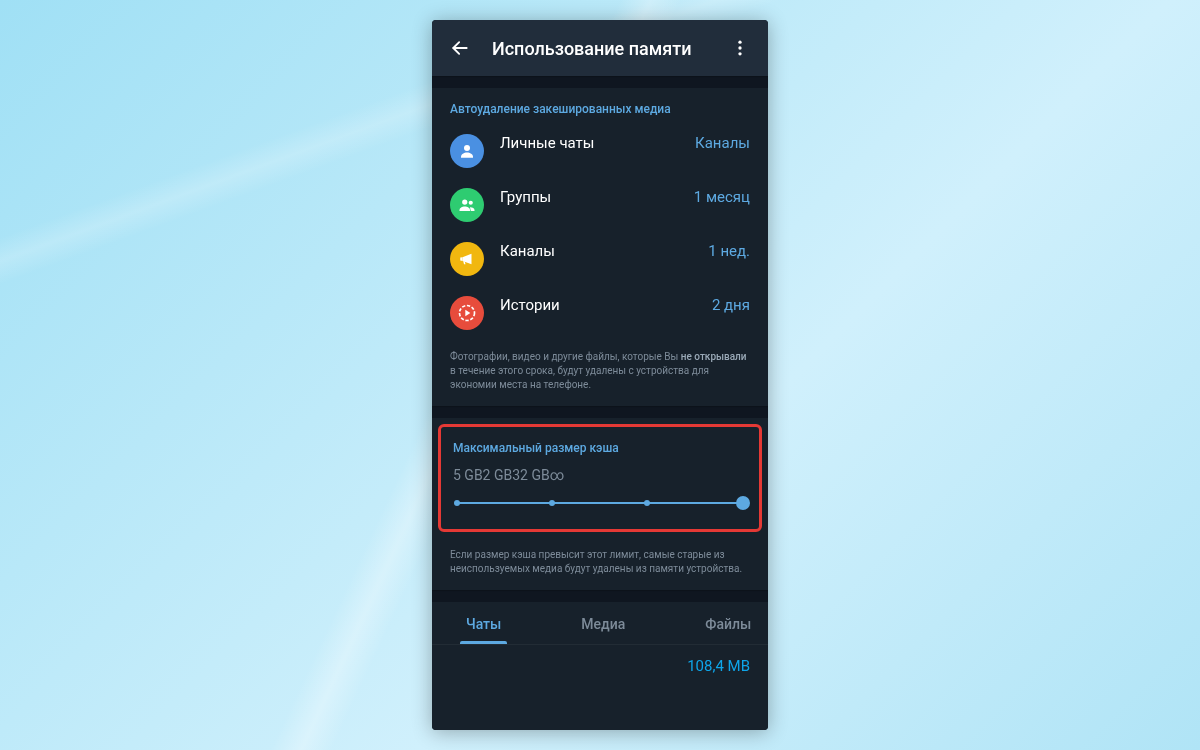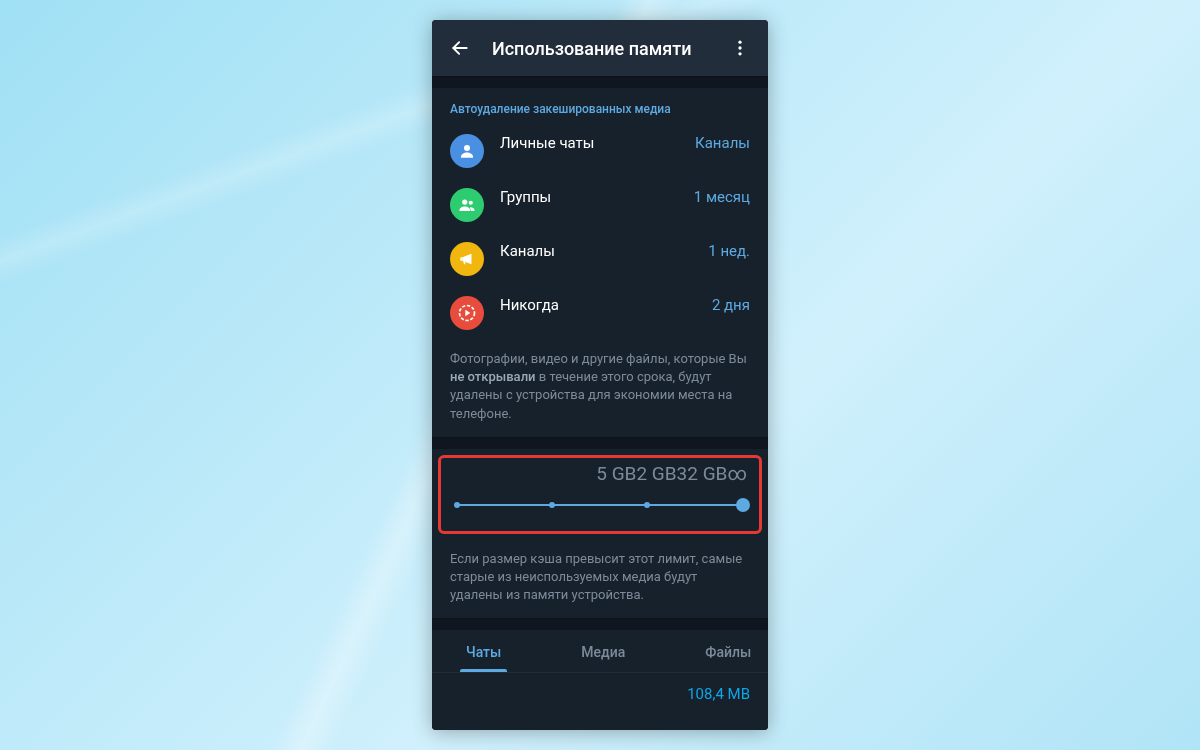--- a/index.html
+++ b/index.html
@@ -92,37 +92,37 @@
     color: #fff;
     font-size: 15px;
     flex: 1;
   }
   .row .value {
     color: #5da9e1;
     font-size: 15px;
   }
   .hint {
     color: #7d8b99;
-    font-size: 13px;
+    font-size: 10px;
     line-height: 1.4;
     padding: 10px 18px 14px;
   }
   .hint b { color: #9baab8; font-weight: 500; }
   .highlight-box {
     border: 3px solid #e53935;
     border-radius: 6px;
     margin: 6px 6px;
     padding-bottom: 8px;
   }
   .slider-labels {
     display: flex;
-    justify-content: flex-end;
+    justify-content: flex-start;
     padding: 4px 18px 6px;
     color: #7d8b99;
-    font-size: 19px;
+    font-size: 14px;
   }
   .slider-track {
     position: relative;
     margin: 8px 22px 12px;
     height: 12px;
   }
   .slider-line {
     position: absolute;
     top: 50%;
     left: 0; right: 0;
@@ -244,31 +244,32 @@
       <div class="value">1 нед.</div>
     </div>
 
     <div class="row">
       <div class="icon-wrap" style="background:#e74c3c">
         <svg width="20" height="20" viewBox="0 0 24 24" fill="none">
             <circle cx="12" cy="12" r="9" stroke="#fff" stroke-width="2" stroke-dasharray="4 2"></circle>
             <path d="M10 8l6 4-6 4z" fill="#fff"></path>
           </svg>
       </div>
-      <div class="label">Никогда</div>
+      <div class="label">Истории</div>
       <div class="value">2 дня</div>
     </div>
 
     <div class="hint">
       <span>Фотографии, видео и другие файлы, которые Вы </span><b>не открывали</b><span> в течение этого срока, будут удалены с устройства для экономии места на телефоне.</span>
     </div>
 
     <div class="section-gap"></div>
 
     <div class="highlight-box">
+      <div class="section-header" style="padding-left:12px;padding-right:12px;">Максимальный размер кэша</div>
       <div class="slider-labels" style="padding-left:12px;padding-right:12px;">
         <span>5 GB</span>
         <span>2 GB</span>
         <span>32 GB</span>
         <span>∞</span>
       </div>
       <div class="slider-track" style="margin-left:16px;margin-right:16px;">
         <div class="slider-line"></div>
         <div class="slider-tick" style="left:0%"></div>
         <div class="slider-tick" style="left:33.3%"></div>

